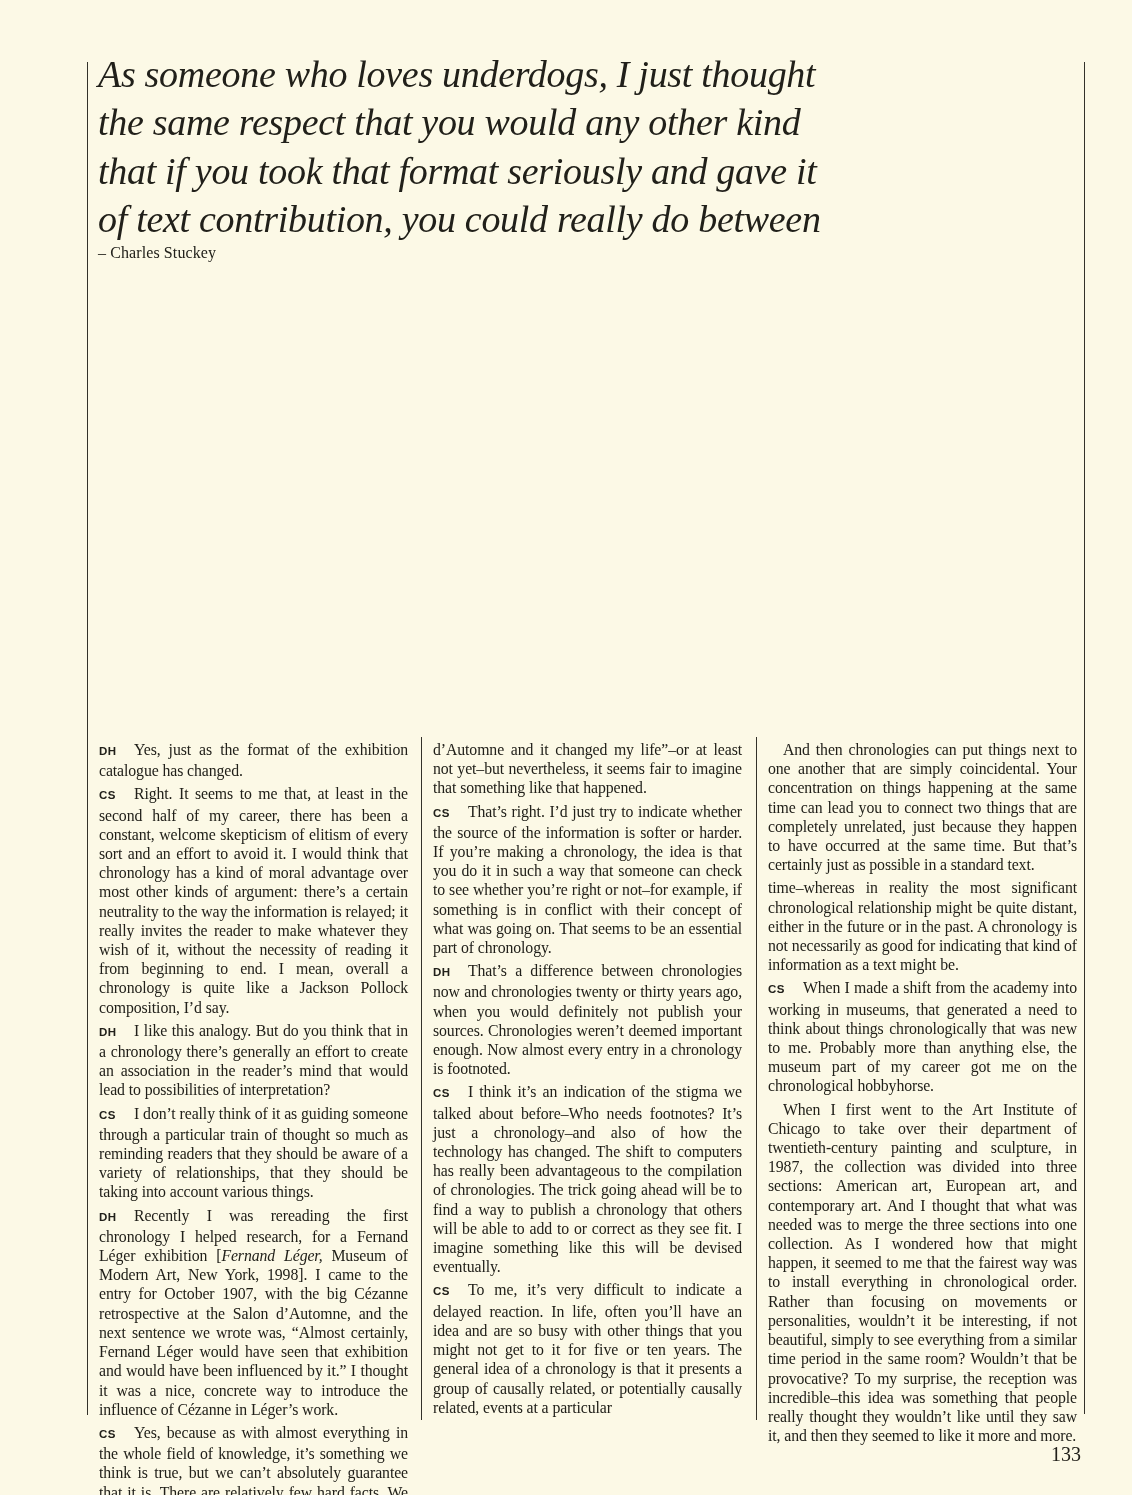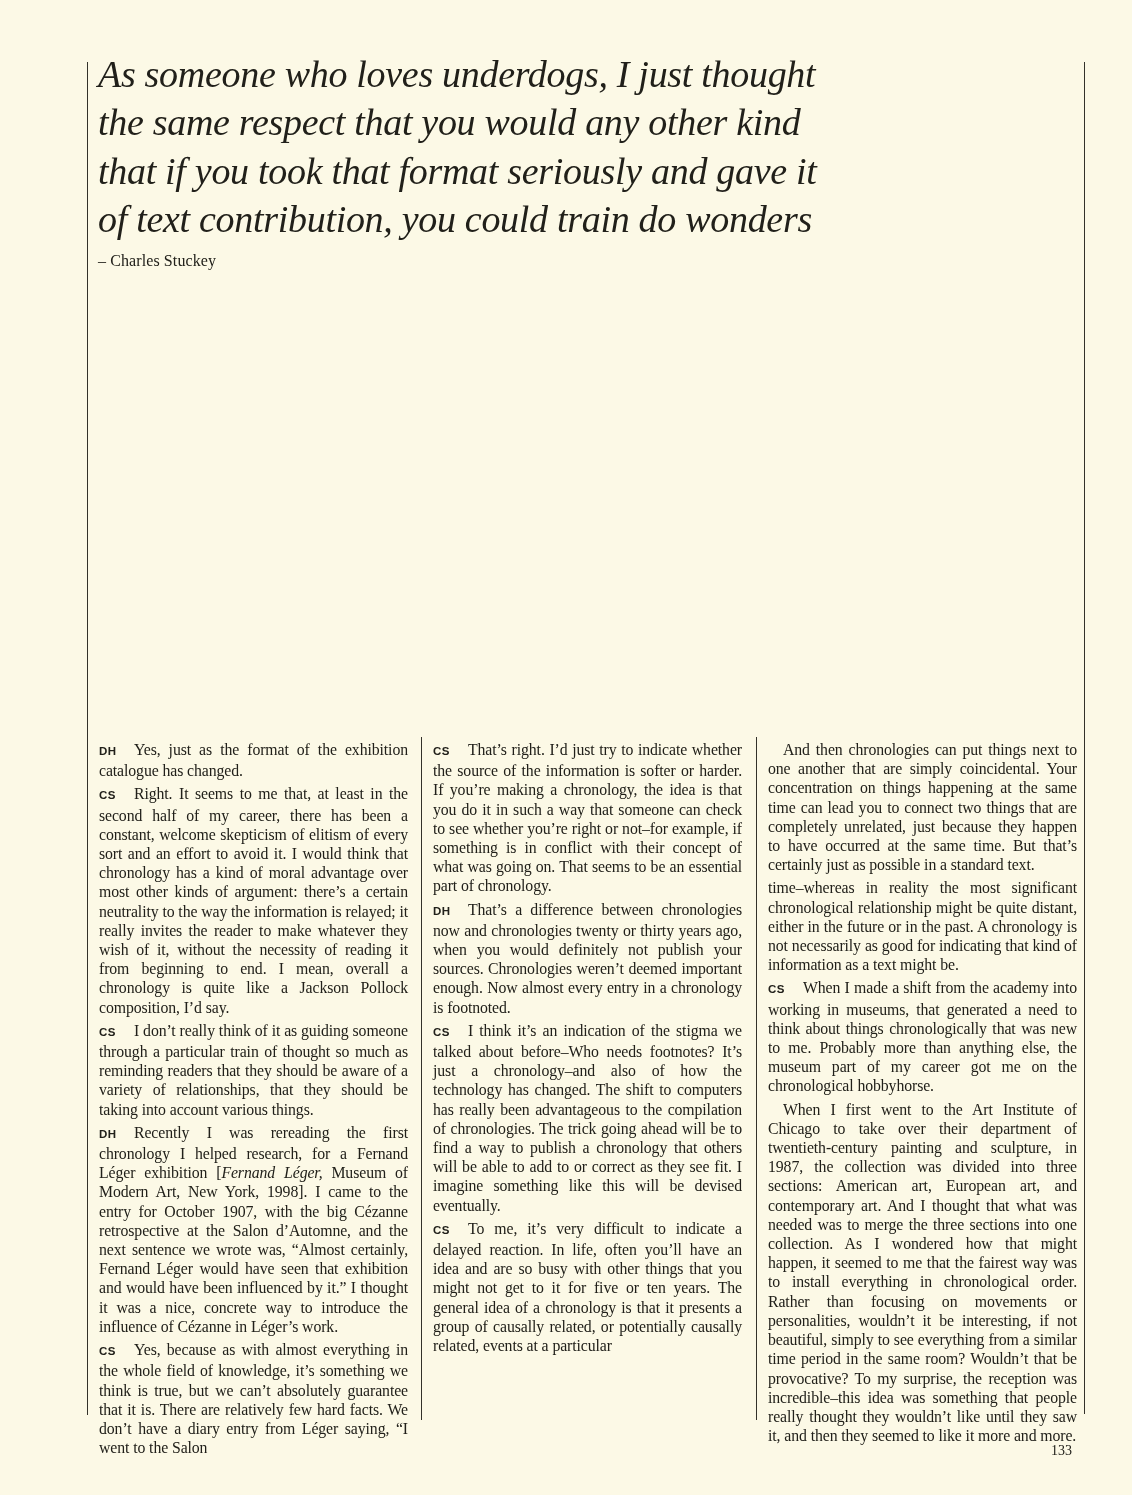--- a/index.html
+++ b/index.html
@@ -19,21 +19,20 @@
 
   .pull-quote{position:absolute;left:98px;top:50px;}
   .quote-line{
     font-style:italic;
     font-size:38px;
     line-height:48.4px;
     letter-spacing:-0.3px;
     white-space:nowrap;
   }
   .attribution{
-    margin-top:8px;
     font-size:16px;
     font-style:normal;
     letter-spacing:0.1px;
   }
 
   .col{
     position:absolute;
     top:736px;
     width:317px;
     font-size:15.8px;
@@ -53,52 +52,54 @@
     width:35px;
     font-family:"Liberation Sans",sans-serif;
     font-weight:bold;
     font-size:11.5px;
     letter-spacing:0.4px;
     vertical-align:baseline;
   }
   .page-number{
     position:absolute;
     left:1051px;top:1443px;
-    font-size:14px;
+    font-size:20px;
     font-variant-numeric:oldstyle-nums;
   }
 </style>
 </head>
 <body>
 
 <div class="page">
 
   <div class="vrule" id="rule-left"></div>
   <div class="vrule" id="rule-right"></div>
   <div class="vrule" id="rule-c1"></div>
   <div class="vrule" id="rule-c2"></div>
 
   <div class="pull-quote">
     <div>
         <div class="quote-line">As someone who loves underdogs, I just thought</div>
         <div class="quote-line">the same respect that you would any other kind</div>
         <div class="quote-line">that if you took that format seriously and gave it</div>
-        <div class="quote-line">of text contribution, you could train do wonders</div>
+        <div class="quote-line">of text contribution, you could really do between</div>
       </div>
     <div class="attribution">– Charles Stuckey</div>
   </div>
 
   <div class="col" id="col-0">
       <p class="para"><span class="speaker">DH</span>Yes, just as the format of the exhibition catalogue has changed.</p>
       <p class="para"><span class="speaker">CS</span>Right. It seems to me that, at least in the second half of my career, there has been a constant, welcome skepticism of elitism of every sort and an effort to avoid it. I would think that chronology has a kind of moral advantage over most other kinds of argument: there’s a certain neutrality to the way the information is relayed; it really invites the reader to make whatever they wish of it, without the necessity of reading it from beginning to end. I mean, overall a chronology is quite like a Jackson Pollock composition, I’d say.</p>
+      <p class="para"><span class="speaker">DH</span>I like this analogy. But do you think that in a chronology there’s generally an effort to create an association in the reader’s mind that would lead to possibilities of interpretation?</p>
       <p class="para"><span class="speaker">CS</span>I don’t really think of it as guiding someone through a particular train of thought so much as reminding readers that they should be aware of a variety of relationships, that they should be taking into account various things.</p>
       <p class="para"><span class="speaker">DH</span>Recently I was rereading the first chronology I helped research, for a Fernand Léger exhibition [<i>Fernand Léger,</i> Museum of Modern Art, New York, 1998]. I came to the entry for October 1907, with the big Cézanne retrospective at the Salon d’Automne, and the next sentence we wrote was, “Almost certainly, Fernand Léger would have seen that exhibition and would have been influenced by it.” I thought it was a nice, concrete way to introduce the influence of Cézanne in Léger’s work.</p>
       <p class="para"><span class="speaker">CS</span>Yes, because as with almost everything in the whole field of knowledge, it’s something we think is true, but we can’t absolutely guarantee that it is. There are relatively few hard facts. We don’t have a diary entry from Léger saying, “I went to the Salon</p>
     </div>
   <div class="col" id="col-1">
+      <p class="para">d’Automne and it changed my life”–or at least not yet–but nevertheless, it seems fair to imagine that something like that happened.</p>
       <p class="para"><span class="speaker">CS</span>That’s right. I’d just try to indicate whether the source of the information is softer or harder. If you’re making a chronology, the idea is that you do it in such a way that someone can check to see whether you’re right or not–for example, if something is in conflict with their concept of what was going on. That seems to be an essential part of chronology.</p>
       <p class="para"><span class="speaker">DH</span>That’s a difference between chronologies now and chronologies twenty or thirty years ago, when you would definitely not publish your sources. Chronologies weren’t deemed important enough. Now almost every entry in a chronology is footnoted.</p>
       <p class="para"><span class="speaker">CS</span>I think it’s an indication of the stigma we talked about before–Who needs footnotes? It’s just a chronology–and also of how the technology has changed. The shift to computers has really been advantageous to the compilation of chronologies. The trick going ahead will be to find a way to publish a chronology that others will be able to add to or correct as they see fit. I imagine something like this will be devised eventually.</p>
       <p class="para"><span class="speaker">CS</span>To me, it’s very difficult to indicate a delayed reaction. In life, often you’ll have an idea and are so busy with other things that you might not get to it for five or ten years. The general idea of a chronology is that it presents a group of causally related, or potentially causally related, events at a particular</p>
     </div>
   <div class="col" id="col-2">
       <p class="para indent">And then chronologies can put things next to one another that are simply coincidental. Your concentration on things happening at the same time can lead you to connect two things that are completely unrelated, just because they happen to have occurred at the same time. But that’s certainly just as possible in a standard text.</p>
       <p class="para">time–whereas in reality the most significant chronological relationship might be quite distant, either in the future or in the past. A chronology is not necessarily as good for indicating that kind of information as a text might be.</p>
       <p class="para"><span class="speaker">CS</span>When I made a shift from the academy into working in museums, that generated a need to think about things chronologically that was new to me. Probably more than anything else, the museum part of my career got me on the chronological hobbyhorse.</p>
       <p class="para indent">When I first went to the Art Institute of Chicago to take over their department of twentieth-century painting and sculpture, in 1987, the collection was divided into three sections: American art, European art, and contemporary art. And I thought that what was needed was to merge the three sections into one collection. As I wondered how that might happen, it seemed to me that the fairest way was to install everything in chronological order. Rather than focusing on movements or personalities, wouldn’t it be interesting, if not beautiful, simply to see everything from a similar time period in the same room? Wouldn’t that be provocative? To my surprise, the reception was incredible–this idea was something that people really thought they wouldn’t like until they saw it, and then they seemed to like it more and more.</p>

